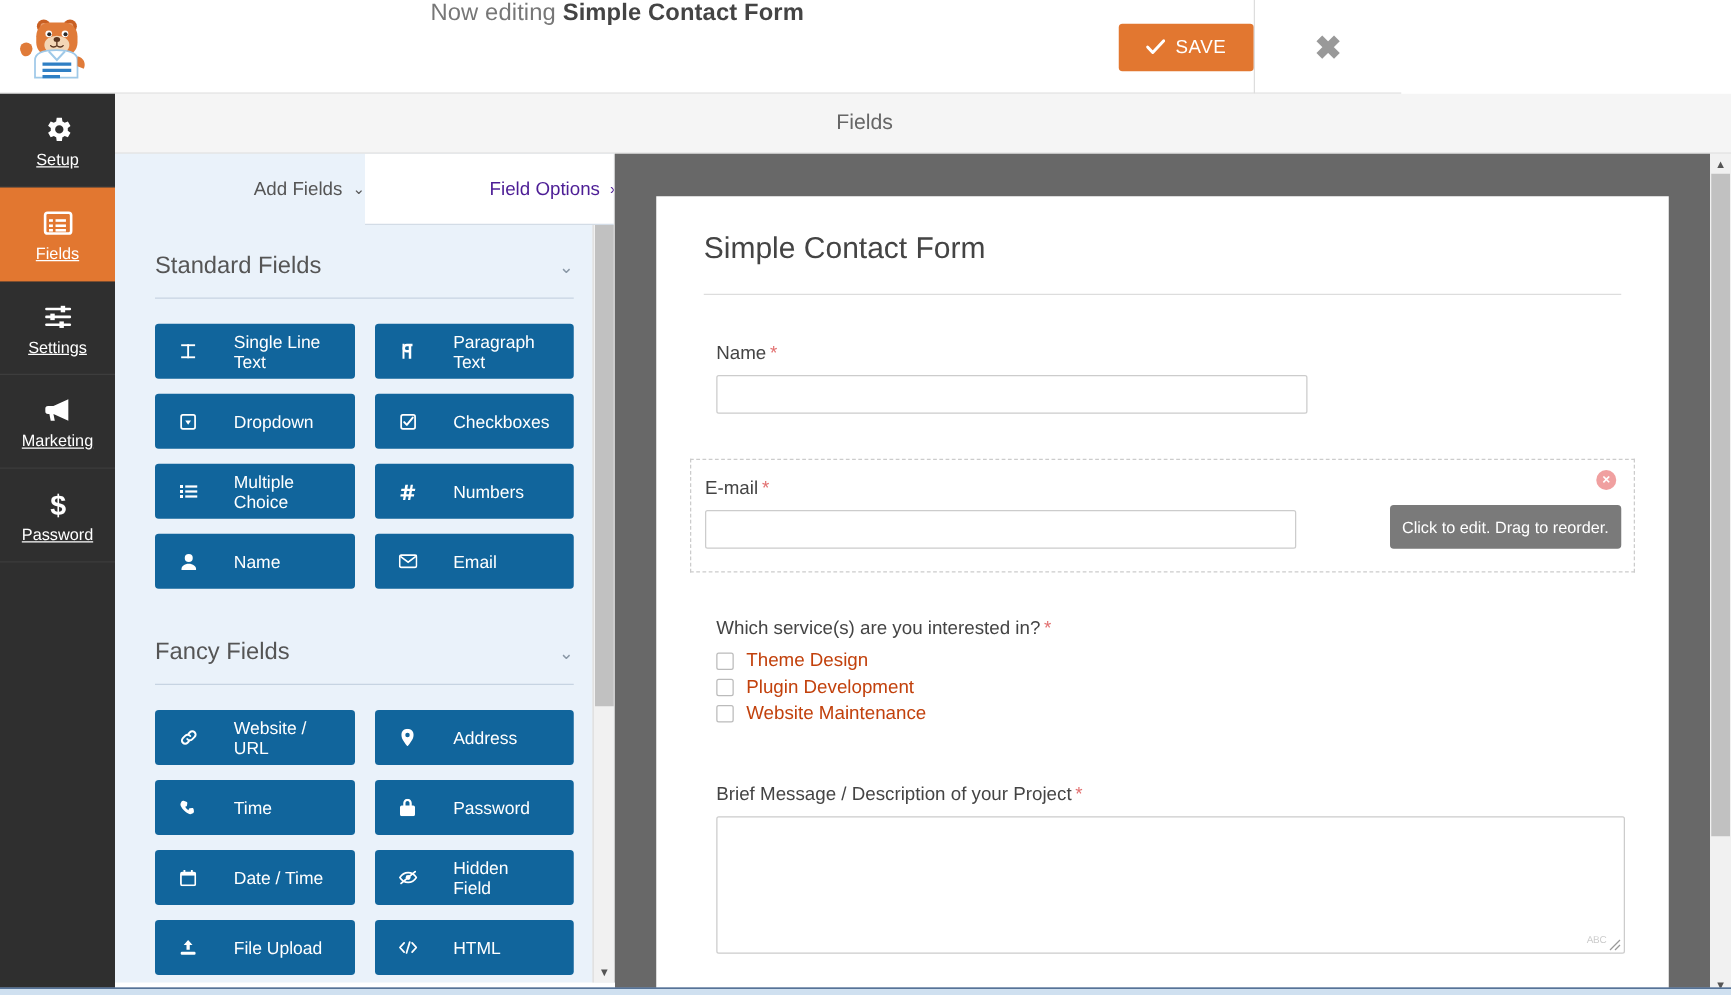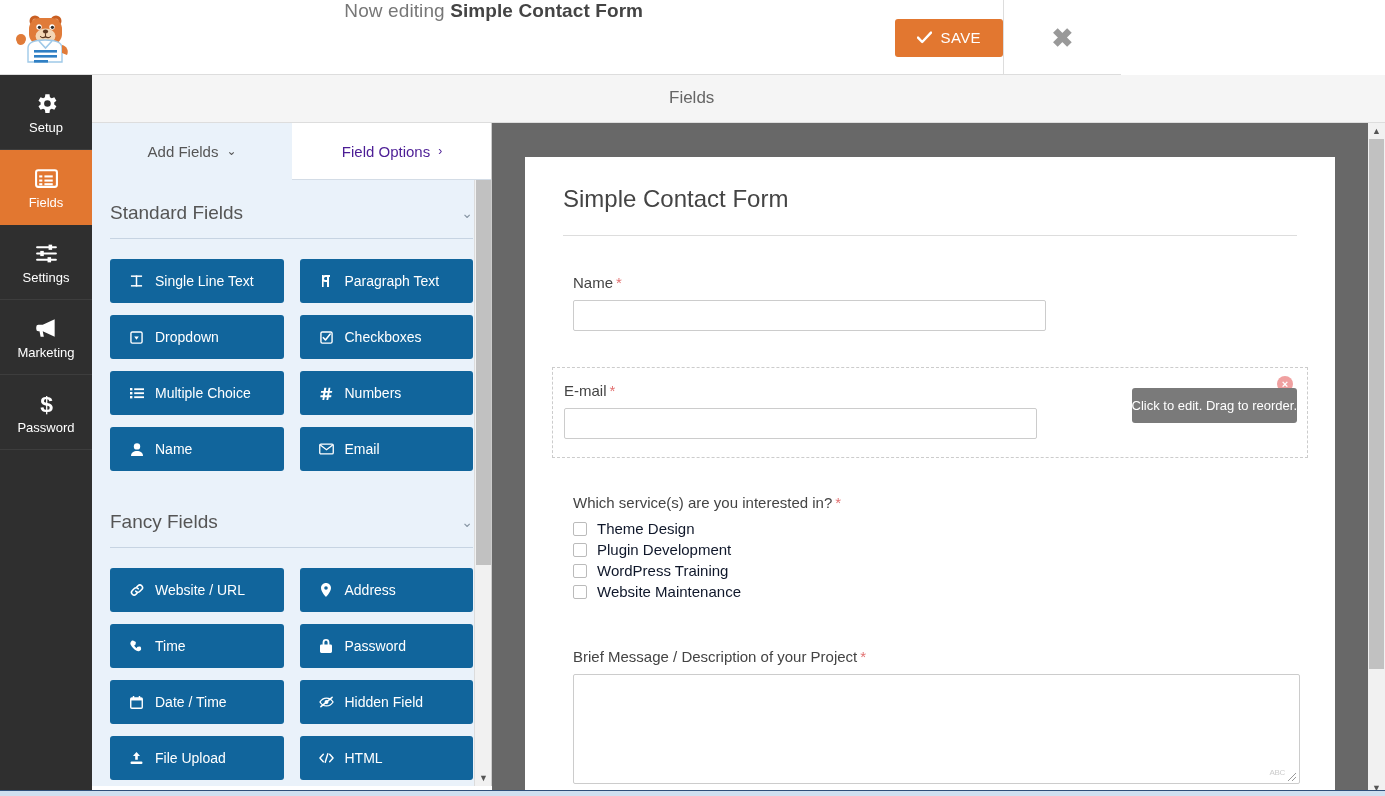--- a/index.html
+++ b/index.html
@@ -45,20 +45,21 @@
   
   .sidebar {
     position: absolute; top: 75px; left: 0; width: 92px; height: 721px;
     background: #2f2f2f;
   }
   .sb-item {
     height: 75px; width: 92px; display: flex; flex-direction: column;
     align-items: center; justify-content: center; gap: 5px;
     color: #ffffff; cursor: pointer;
     border-bottom: 1px solid #3d3d3d;
+    text-decoration: underline;
   }
   .sb-item.active { background: #e27730; border-bottom-color: #e27730; }
   .sb-label { font-size: 13px; color: #ffffff; line-height: 1; }
   .sb-icon { height: 26px; display: flex; align-items: center; justify-content: center; }
   .sb-icon svg { display: block; }
 
   
   .panel-head {
     position: absolute; top: 75px; left: 92px; width: 1293px; height: 48px;
     background: #f5f5f5; border-bottom: 1px solid #dddddd;
@@ -68,39 +69,39 @@
     font-size: 17px; color: #666666;
   }
 
   
   .fieldpanel {
     position: absolute; top: 123px; left: 92px; width: 400px; height: 663px;
     background: #eaf2fa; border-right: 1px solid #cccccc; overflow: hidden;
   }
   .tabs { display: flex; height: 57px; width: 400px; }
   .tab {
-    flex: 1; display: flex; align-items: center; justify-content: center;
+    flex: 1; display: flex; align-items: center; justify-content: flex-end;
     gap: 8px; font-size: 15px; color: #777777; cursor: pointer;
     border-bottom: 1px solid #d3dce6;
   }
   .tab.active { background: #eaf2fa; color: #555555; border-bottom: 1px solid #eaf2fa; }
   .tab.inactive { background: #ffffff; color: #4c1d95; }
   .tab .chev { font-size: 12px; }
 
-  .fp-scroll { height: 606px; overflow: hidden; position: relative; padding: 0 18px; }
+  .fp-scroll { height: 606px; overflow: hidden; position: relative; padding: 0 32px; }
   .group-head {
     display: flex; align-items: center; justify-content: space-between;
     padding: 22px 0 14px 0; border-bottom: 1px solid #c7d4e2; margin-bottom: 20px;
   }
   .group-title { font-size: 19px; color: #555555; font-weight: normal; }
   .group-chev { color: #8a98a6; font-size: 14px; }
   .fieldgrid { display: grid; grid-template-columns: 1fr 1fr; gap: 12px 16px; }
   .fbtn {
     background: #11659c; color: #ffffff; border: none; border-radius: 3px;
-    height: 44px; display: flex; align-items: center; gap: 10px;
+    height: 44px; display: flex; align-items: center; gap: 28px;
     padding: 0 18px; font-size: 14px; cursor: pointer;
     font-family: "Liberation Sans", sans-serif; text-align: left;
   }
   .fbtn .fic { width: 17px; display: flex; align-items: center; justify-content: center; flex: 0 0 17px; }
   .fbtn .fic svg { display: block; }
   .group-sep { height: 18px; }
 
   
   .lp-scrollbar {
     position: absolute; top: 180px; left: 474px; width: 17px; height: 606px;
@@ -149,25 +150,25 @@
     color: #cccccc; letter-spacing: -0.3px; line-height: 1;
   }
   .ta-resize {
     position: absolute; right: 2px; bottom: 1px; width: 10px; height: 10px;
   }
   .chk-row { display: flex; align-items: center; gap: 10px; margin-bottom: 4px; }
   .chk-box {
     width: 14px; height: 14px; border: 1px solid #bbbbbb; background: #ffffff;
     border-radius: 2px; flex: 0 0 14px;
   }
-  .chk-label { font-size: 15px; color: #0f172a; }
+  .chk-label { font-size: 15px; color: #c2410c; }
   .tooltip {
-    position: absolute; right: 10px; top: 20px;
+    position: absolute; right: 10px; top: 36px;
     background: #7a7a7a; color: #ffffff; font-size: 13px;
-    padding: 10px 0; border-radius: 3px; white-space: nowrap;
+    padding: 10px 10px; border-radius: 3px; white-space: nowrap;
   }
   .del-btn {
     position: absolute; right: 14px; top: 8px; width: 16px; height: 16px;
     border-radius: 50%; background: #f0a0a0; color: #ffffff;
     font-size: 11px; line-height: 16px; text-align: center; cursor: pointer;
     font-weight: bold; font-family: "Liberation Sans", sans-serif;
   }
 
   
   .rp-scrollbar {
@@ -531,24 +532,20 @@
         <div class="chk-row">
           <span class="chk-box"></span>
           <span class="chk-label">Theme Design</span>
         </div>
         <div class="chk-row">
           <span class="chk-box"></span>
           <span class="chk-label">Plugin Development</span>
         </div>
         <div class="chk-row">
           <span class="chk-box"></span>
-          <span class="chk-label">WordPress Training</span>
-        </div>
-        <div class="chk-row">
-          <span class="chk-box"></span>
           <span class="chk-label">Website Maintenance</span>
         </div>
       </div>
 
       <div class="fld">
         <label class="fld-label">
           <span>Brief Message / Description of your Project</span><span class="req">*</span>
         </label>
         <div class="fld-textarea">
           <span class="ta-spell">ABC</span>

